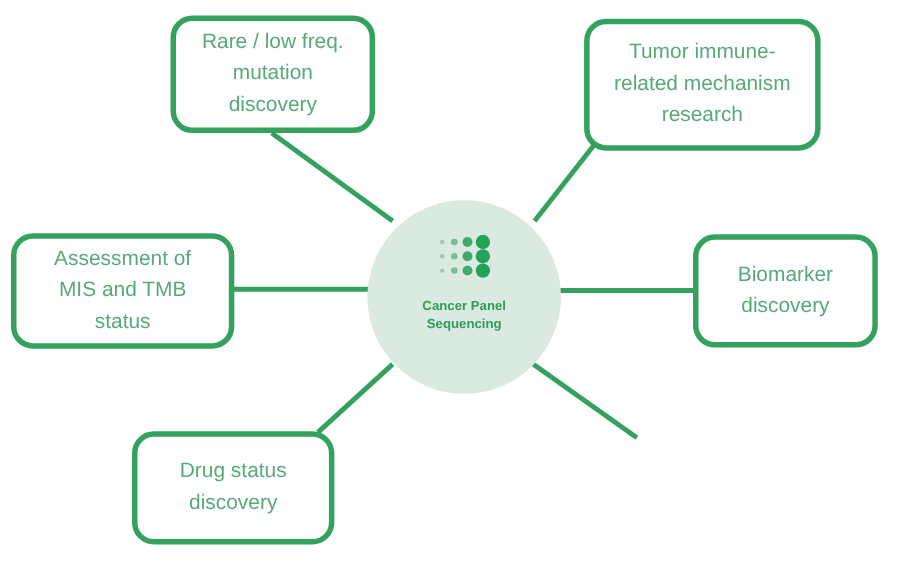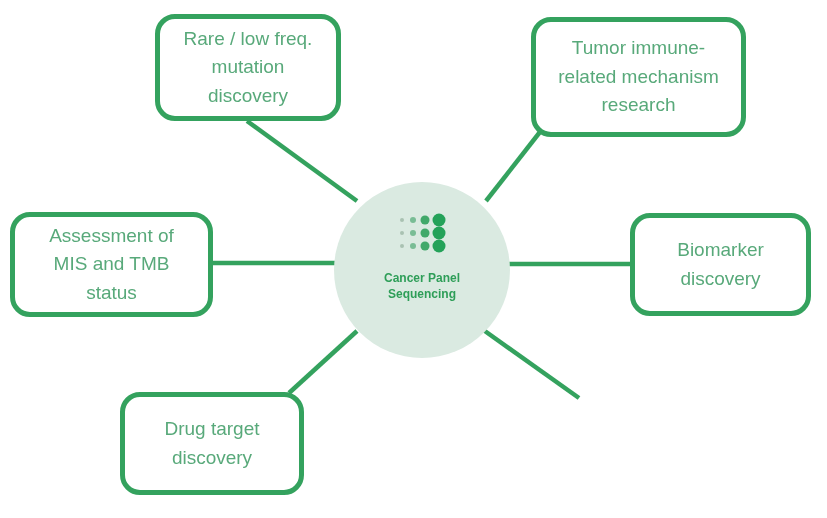--- a/index.html
+++ b/index.html
@@ -53,26 +53,26 @@
   </div>
 
   <div class="node" style="left:531px;top:17px;width:215px;height:120px;">
     <span class="lbl" style="width:172px;">Tumor immune-related mechanism research</span>
   </div>
 
   <div class="node" style="left:10px;top:212px;width:203px;height:105px;">
     <span class="lbl" style="width:150px;">Assessment of MIS and TMB status</span>
   </div>
 
-  <div class="node" style="left:630px;top:213px;width:181px;height:103px;">
+  <div class="node" style="left:630px;top:213px;width:168px;height:103px;">
     <span class="lbl" style="width:130px;">Biomarker discovery</span>
   </div>
 
   <div class="node" style="left:120px;top:392px;width:184px;height:103px;">
-    <span class="lbl" style="width:140px;">Drug target discovery</span>
+    <span class="lbl" style="width:140px;">Drug status discovery</span>
   </div>
 
 
   <div class="center-circle">
     <svg width="50" height="42" viewBox="0 0 50 42">
       <circle class="d1" cx="5" cy="8" r="2"></circle>
       <circle class="d2" cx="16" cy="8" r="3"></circle>
       <circle class="d3" cx="28" cy="8" r="4.5"></circle>
       <circle class="d4" cx="42" cy="8" r="6.5"></circle>
       <circle class="d1" cx="5" cy="21" r="2"></circle>

